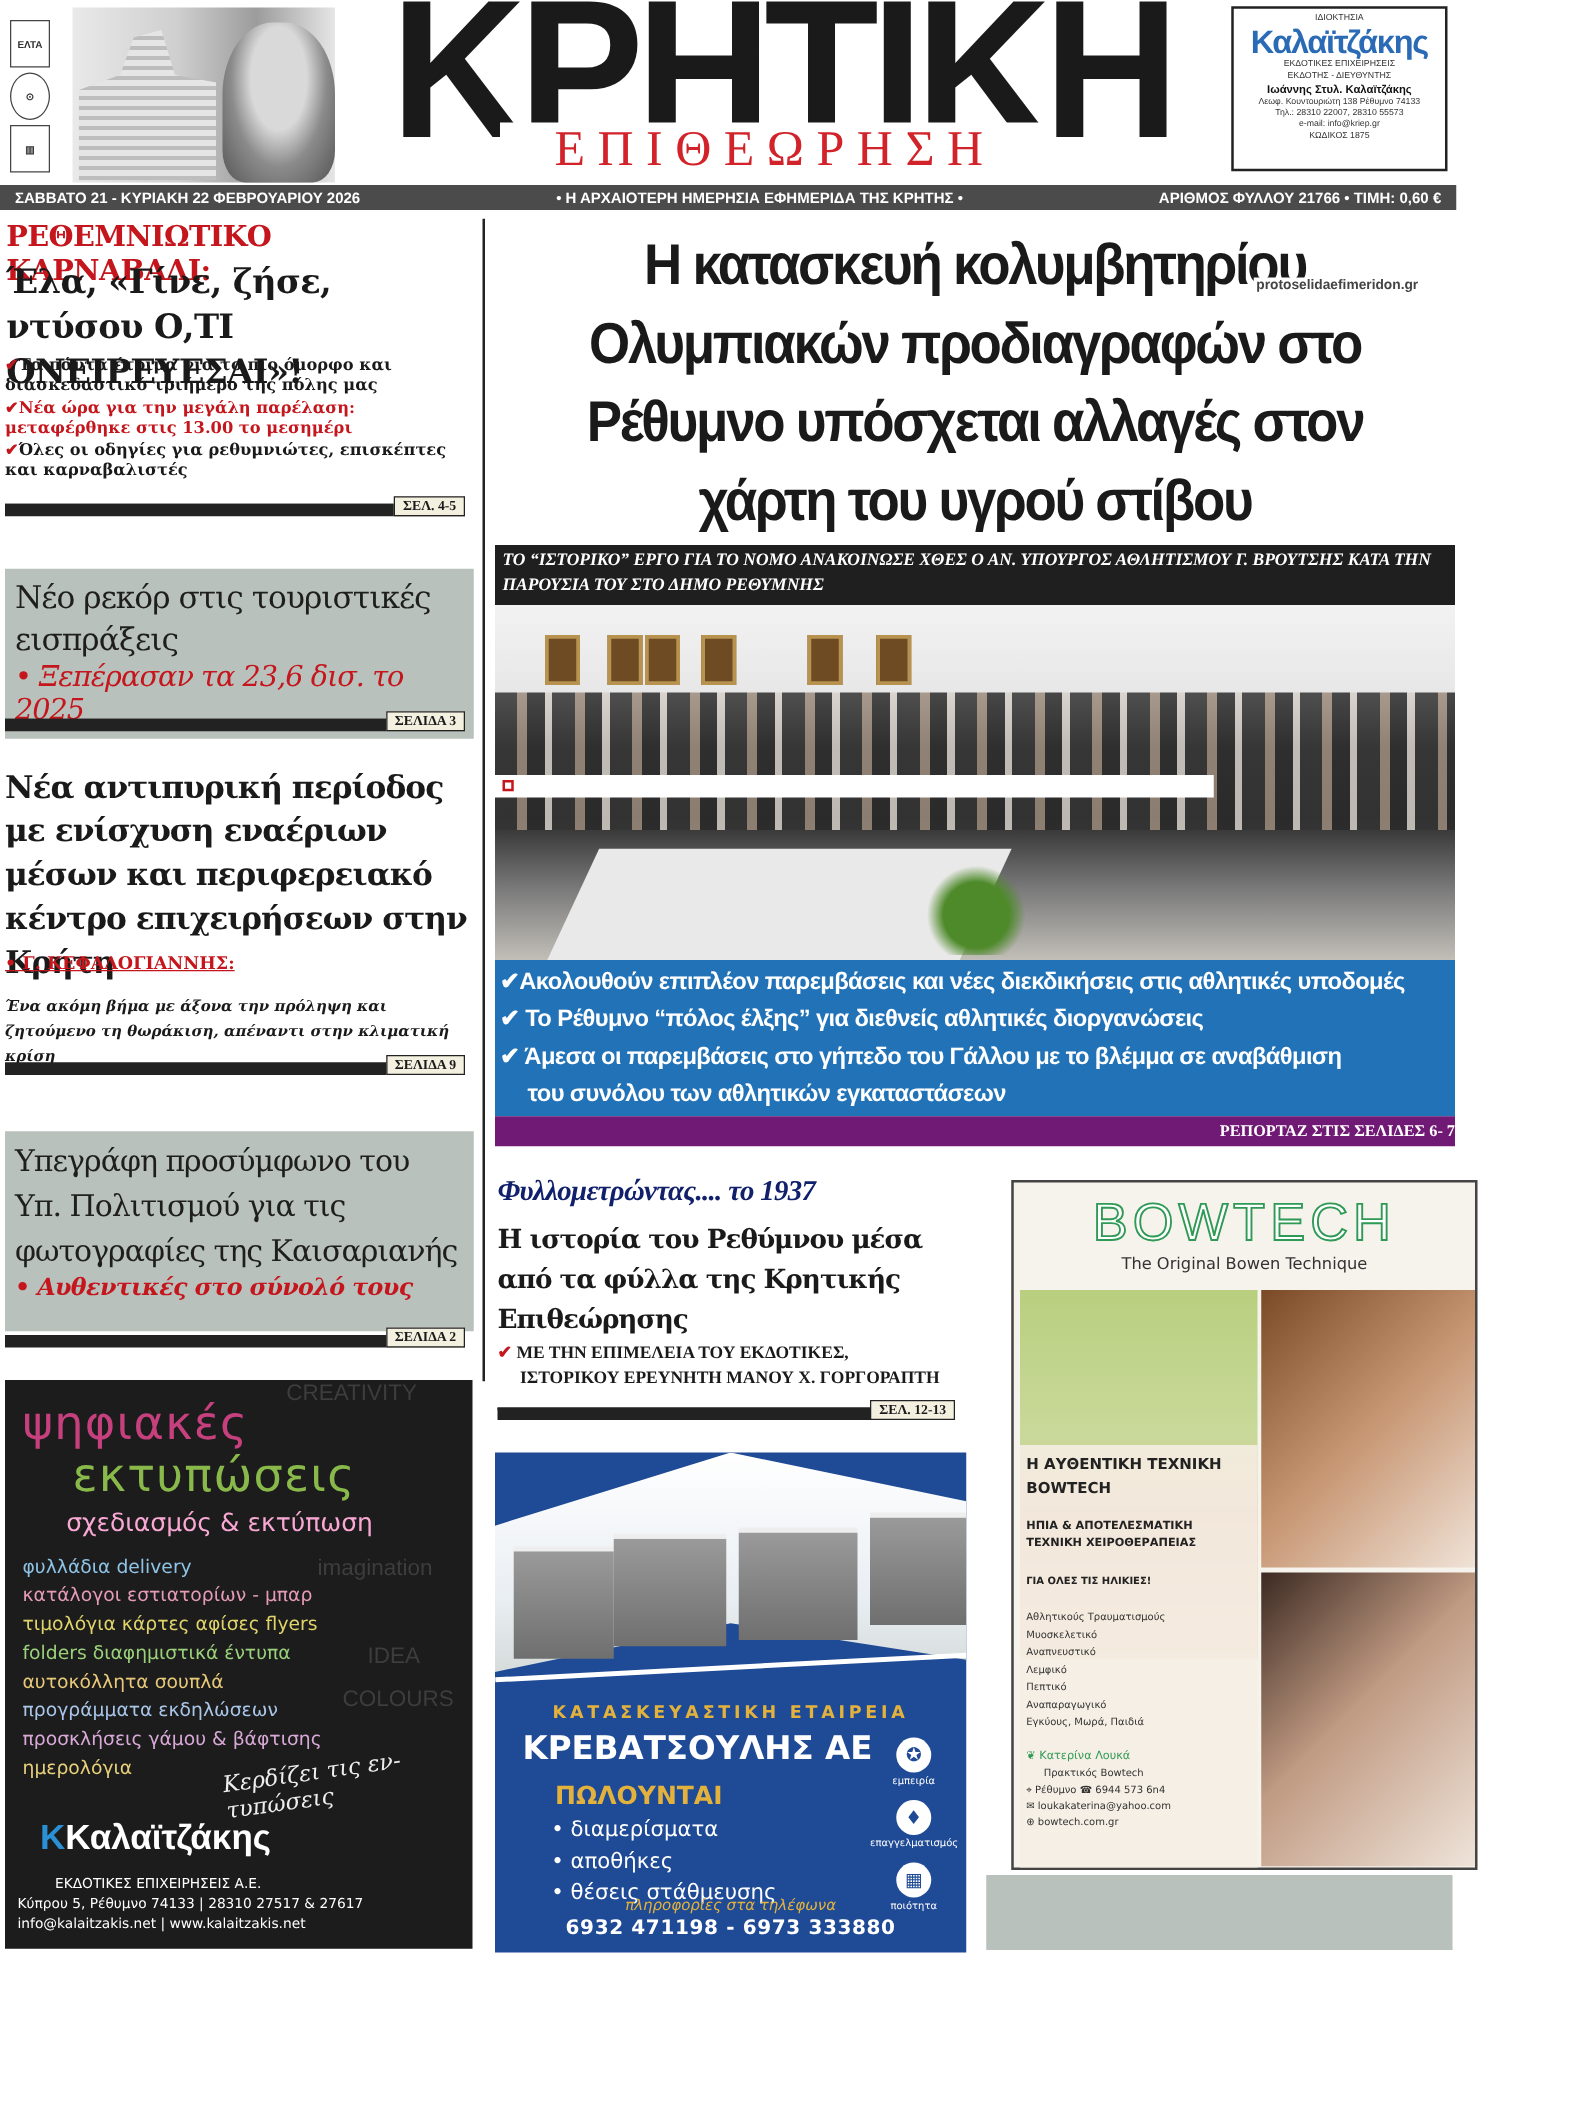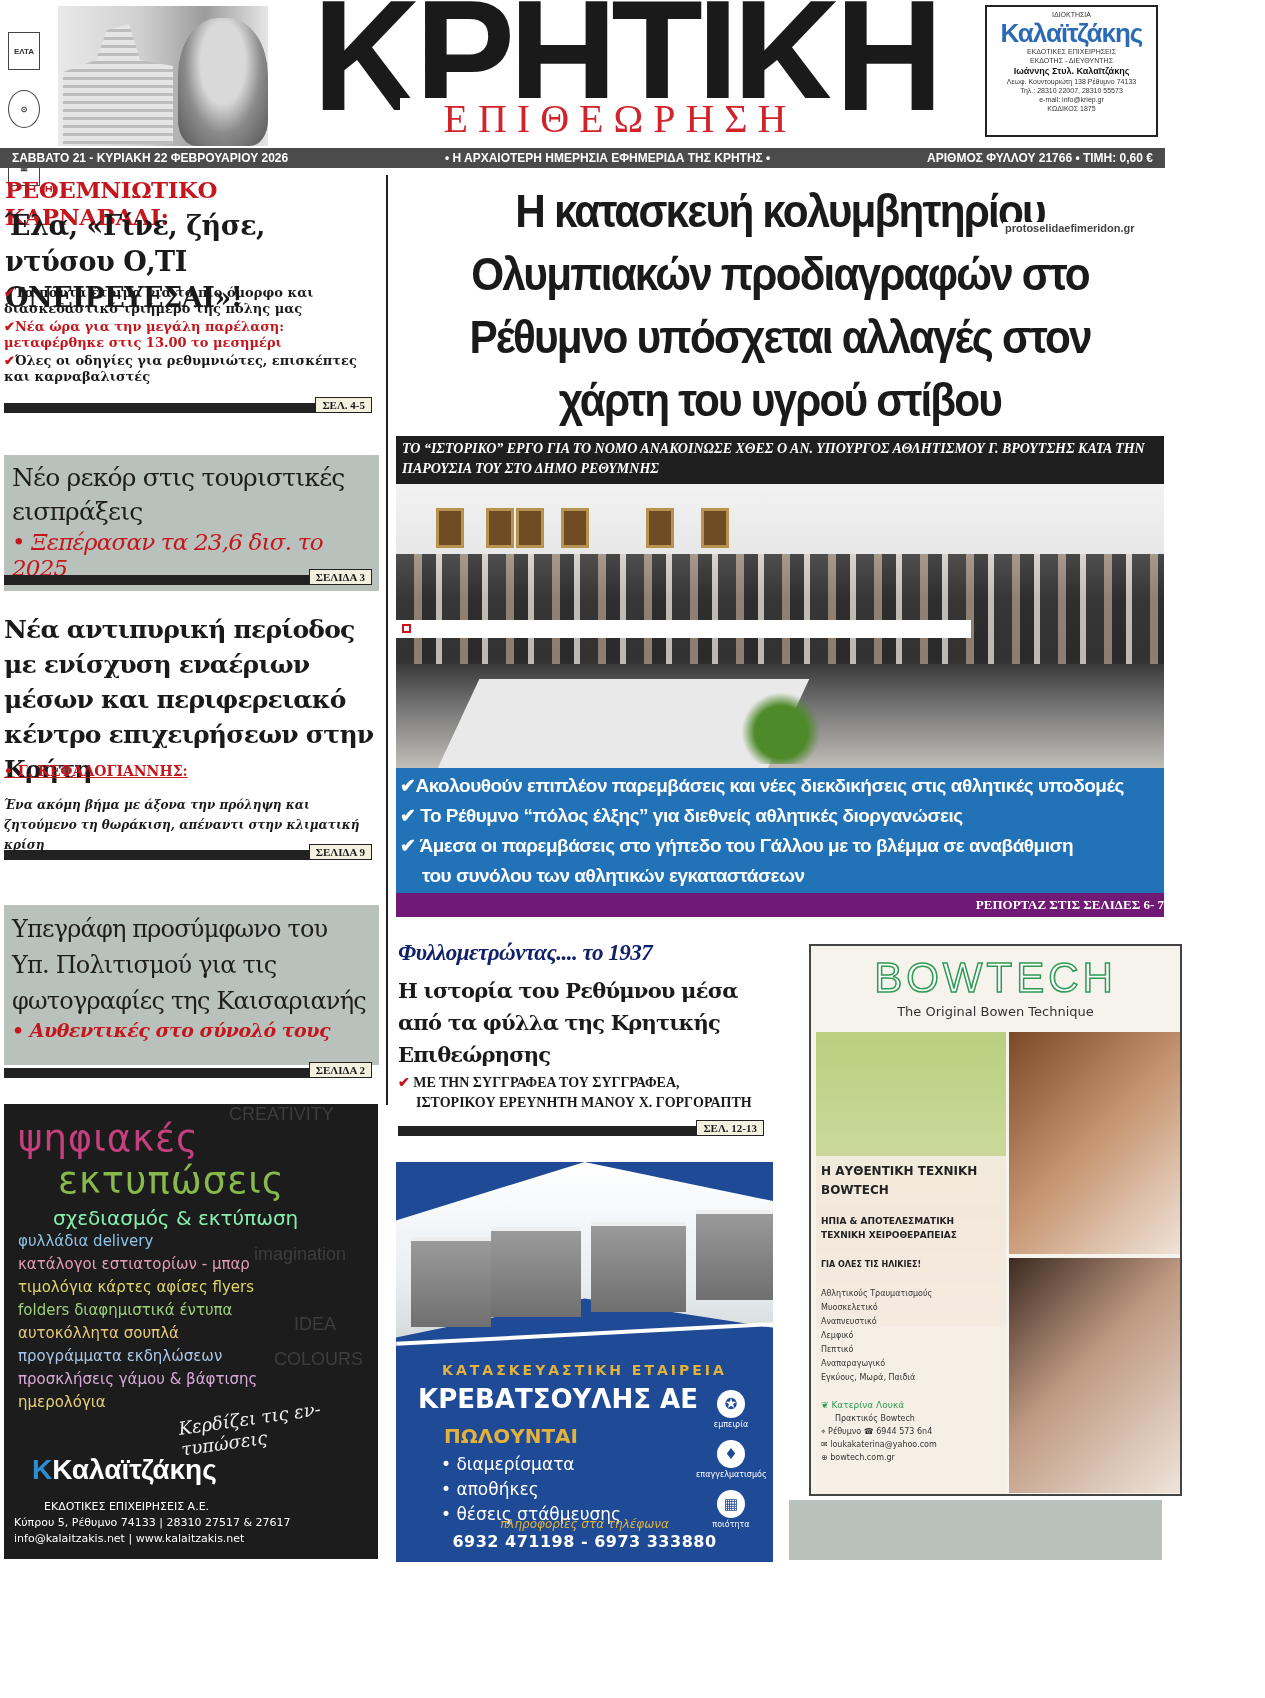--- a/index.html
+++ b/index.html
@@ -2,21 +2,21 @@
 <html><head>
 <meta charset="utf-8">
 <style>
   * { box-sizing: border-box; margin: 0; padding: 0; }
   html, body { width: 1265px; height: 1698px; background: #fff; overflow: hidden; }
   body { font-family: "Liberation Serif", serif; color: #1a1a1a; position: relative; }
   .abs { position: absolute; }
 
   
   .mast-icons { left: 6px; top: 12px; width: 42px; height: 135px; }
-  .mast-icons .ic { width: 32px; height: 38px; border: 1px solid #444; margin: 20px 2px; font: bold 8px "Liberation Sans", sans-serif; display:flex; align-items:center; justify-content:center; color:#333; }
+  .mast-icons .ic { width: 32px; height: 38px; border: 1px solid #444; margin: 4px 2px; font: bold 8px "Liberation Sans", sans-serif; display:flex; align-items:center; justify-content:center; color:#333; }
   .mast-photo { left: 58px; top: 6px; width: 210px; height: 140px; background: linear-gradient(90deg,#e9e9e9 0%, #cfcfcf 40%, #9c9c9c 70%, #e6e6e6 100%); }
   .mast-photo .bldg { position:absolute; left:5px; top:18px; width:110px; height:120px; background: repeating-linear-gradient(0deg,#bdbdbd 0 3px,#e5e5e5 3px 8px); clip-path: polygon(0 40%, 30% 30%, 40% 5%, 60% 0, 70% 30%, 100% 35%, 100% 100%, 0 100%); }
   .mast-photo .face { position:absolute; left:120px; top:12px; width:90px; height:128px; border-radius:45% 45% 20% 20%; background: radial-gradient(ellipse at 50% 35%, #d9d9d9 0 35%, #8b8b8b 60%, #555 100%); }
   .mast-title { left: 275px; top: -10px; width: 700px; height: 130px; font-family: "Liberation Sans", sans-serif; font-weight: 700; font-size: 150px; letter-spacing: -6px; color: #1a1a1a; line-height: 130px; text-align: center; transform: scaleY(1.05); }
   .mast-sub { left: 400px; top: 98px; width: 440px; height: 42px; font-family: "Liberation Serif", serif; font-size: 40px; color: #d2232a; letter-spacing: 10px; line-height: 42px; text-align: center; background:#fff; }
   .owner-box { left: 985px; top: 5px; width: 173px; height: 132px; border: 2px solid #222; padding: 3px; text-align:center; font-family:"Liberation Sans", sans-serif; }
   .owner-box .small { font-size: 7px; color:#333; line-height: 9px; }
   .owner-box .brand { font-size: 26px; font-weight: 700; color: #2b6bb5; line-height: 28px; letter-spacing:-1px; }
   .owner-box .name { font-size: 9px; font-weight:700; color:#111; line-height: 12px; }
 
@@ -44,21 +44,21 @@
   .fire-quote { left: 4px; top: 795px; width: 380px; font-family:"DejaVu Serif", serif; font-style:italic; font-weight:700; font-size: 12px; line-height: 20px; }
 
   .cult-box { left: 4px; top: 905px; width: 375px; height: 160px; }
   .cult-box .h { font-family: "DejaVu Serif", serif; font-size: 24px; line-height: 36px; color:#1e1e1e; letter-spacing:-0.8px; }
   .cult-box .s { font-family:"DejaVu Serif", serif; font-style: italic; font-weight:700; font-size: 19px; color:#c4161c; letter-spacing:-0.5px; }
 
   
   .print-ad { left: 4px; top: 1104px; width: 374px; height: 455px; background: #1c1c1c; overflow:hidden; font-family:"DejaVu Sans", sans-serif; padding: 14px 14px; }
   .print-ad .big { font-size: 37px; line-height: 42px; font-weight: 400; letter-spacing:1px; }
   .print-ad .big span:nth-child(1){color:#c7407e} .print-ad .big span:nth-child(2){color:#5ab2c8} .print-ad .big span:nth-child(3){color:#88b94a}
-  .print-ad .sub { color:#86efac; font-size: 20px; margin: 4px 0 0 35px; }
+  .print-ad .sub { color:#f9a8d4; font-size: 20px; margin: 4px 0 12px 35px; }
   .print-ad .list div { font-size: 15px; line-height: 23px; }
   .print-ad .sig { position:absolute; left: 175px; top: 300px; color:#eee; font-style:italic; font-size: 18px; transform: rotate(-8deg); font-family:"DejaVu Serif", serif; }
   .print-ad .logo { position:absolute; left: 28px; top: 350px; color:#fff; font-weight:700; font-size: 28px; font-family:"Liberation Sans", sans-serif; }
   .print-ad .logo .k { color:#2b8fd6; }
   .print-ad .addr { position:absolute; left: 10px; top: 395px; color:#fff; font-size: 11px; line-height: 16px; }
   .print-ad .bgword { position:absolute; color:#3d3d3d; font-size: 18px; font-family:"Liberation Sans", sans-serif; }
 
   
   .main-head { left: 396px; top: 180px; width: 768px; font-family: "Liberation Sans", sans-serif; font-weight: 700; font-size: 46px; line-height: 63px; text-align: center; letter-spacing: -2px; transform: scaleX(0.92); transform-origin: center top; color:#1a1a1a; }
   .watermark { left: 1003px; top: 222px; background:#fff; color:#444; font-family:"Liberation Sans", sans-serif; font-size: 11px; font-weight:700; padding: 0 2px; }
@@ -231,21 +231,21 @@
   <div>✔Ακολουθούν επιπλέον παρεμβάσεις και νέες διεκδικήσεις στις αθλητικές υποδομές</div>
   <div>✔ Το Ρέθυμνο “πόλος έλξης” για διεθνείς αθλητικές διοργανώσεις</div>
   <div>✔ Άμεσα οι παρεμβάσεις στο γήπεδο του Γάλλου με το βλέμμα σε αναβάθμιση</div>
   <div class="indent">του συνόλου των αθλητικών εγκαταστάσεων</div>
 </div>
 <div class="abs reportbar"><span>ΡΕΠΟΡΤΑΖ ΣΤΙΣ ΣΕΛΙΔΕΣ 6- 7</span></div>
 
 <div class="abs fyl-title">Φυλλομετρώντας.... το 1937</div>
 <div class="abs fyl-head">Η ιστορία του Ρεθύμνου μέσα από τα φύλλα της Κρητικής Επιθεώρησης</div>
 <div class="abs fyl-sub">
-  <div><span class="chk">✔ </span><span>ΜΕ ΤΗΝ ΣΥΓΓΡΑΦΕΑ ΤΟΥ ΣΥΓΓΡΑΦΕΑ,</span></div>
+  <div><span class="chk">✔ </span><span>ΜΕ ΤΗΝ ΕΠΙΜΕΛΕΙΑ ΤΟΥ ΕΚΔΟΤΙΚΕΣ,</span></div>
   <div style="padding-left:18px;">ΙΣΤΟΡΙΚΟΥ ΕΡΕΥΝΗΤΗ ΜΑΝΟΥ Χ. ΓΟΡΓΟΡΑΠΤΗ</div>
 </div>
 <div class="abs rule-ref" style="left:398px; top:1126px; width:366px;">
   <span class="pgref">ΣΕΛ. 12-13</span>
 </div>
 
 <div class="abs const-ad">
   <div class="sky"></div>
   <div class="bld" style="left:15px; width:80px; top:75px;"></div>
   <div class="bld" style="left:95px; width:90px; top:65px;"></div>

